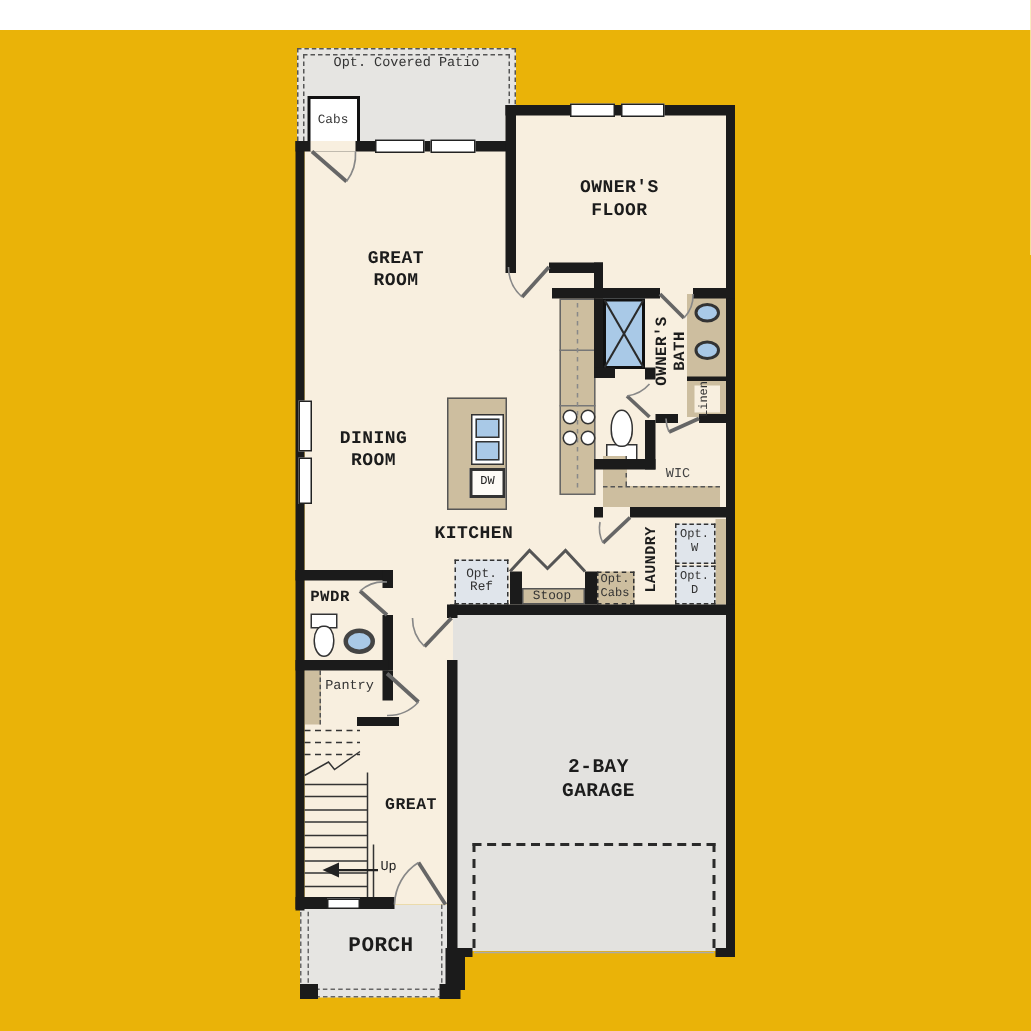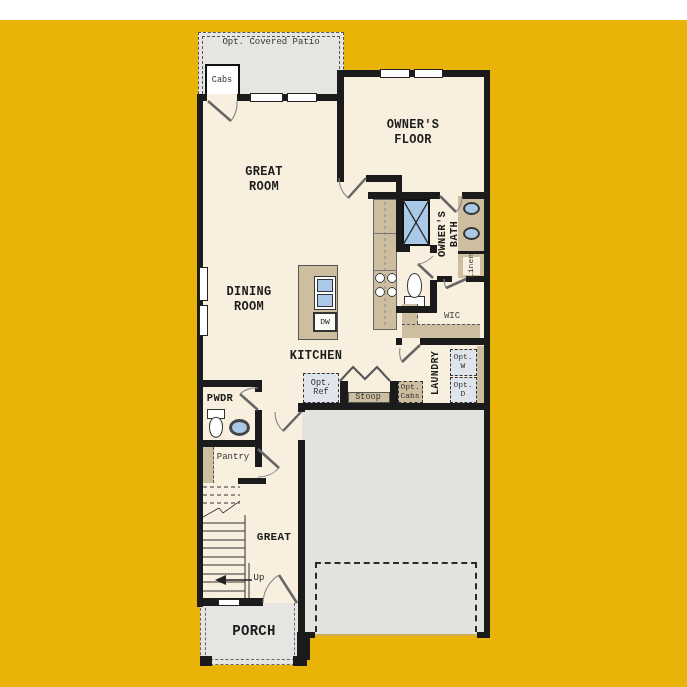--- a/index.html
+++ b/index.html
@@ -212,14 +212,16 @@
 Cabs</div>
   <div class="lbl rot z6" style="left:436px;top:353px;font-size:10px;">LAUNDRY</div>
   <div class="lbl-sm z6" style="left:463px;top:342px;font-size:8px;">Opt.
 W</div>
   <div class="lbl-sm z6" style="left:463px;top:370px;font-size:8px;">Opt.
 D</div>
   <div class="lbl z6" style="left:220px;top:379px;font-size:10.5px;">PWDR</div>
   <div class="lbl-sm z6" style="left:233px;top:438px;">Pantry</div>
   <div class="lbl z6" style="left:274px;top:518px;font-size:11px;">GREAT</div>
   <div class="lbl-sm z6" style="left:259px;top:559px;color:#222;">Up</div>
+  <div class="lbl z6" style="left:399px;top:500px;font-size:13px;">2-BAY
+GARAGE</div>
   <div class="lbl z6" style="left:254px;top:612px;font-size:14px;">PORCH</div>
 </div>
 
 </body></html>

